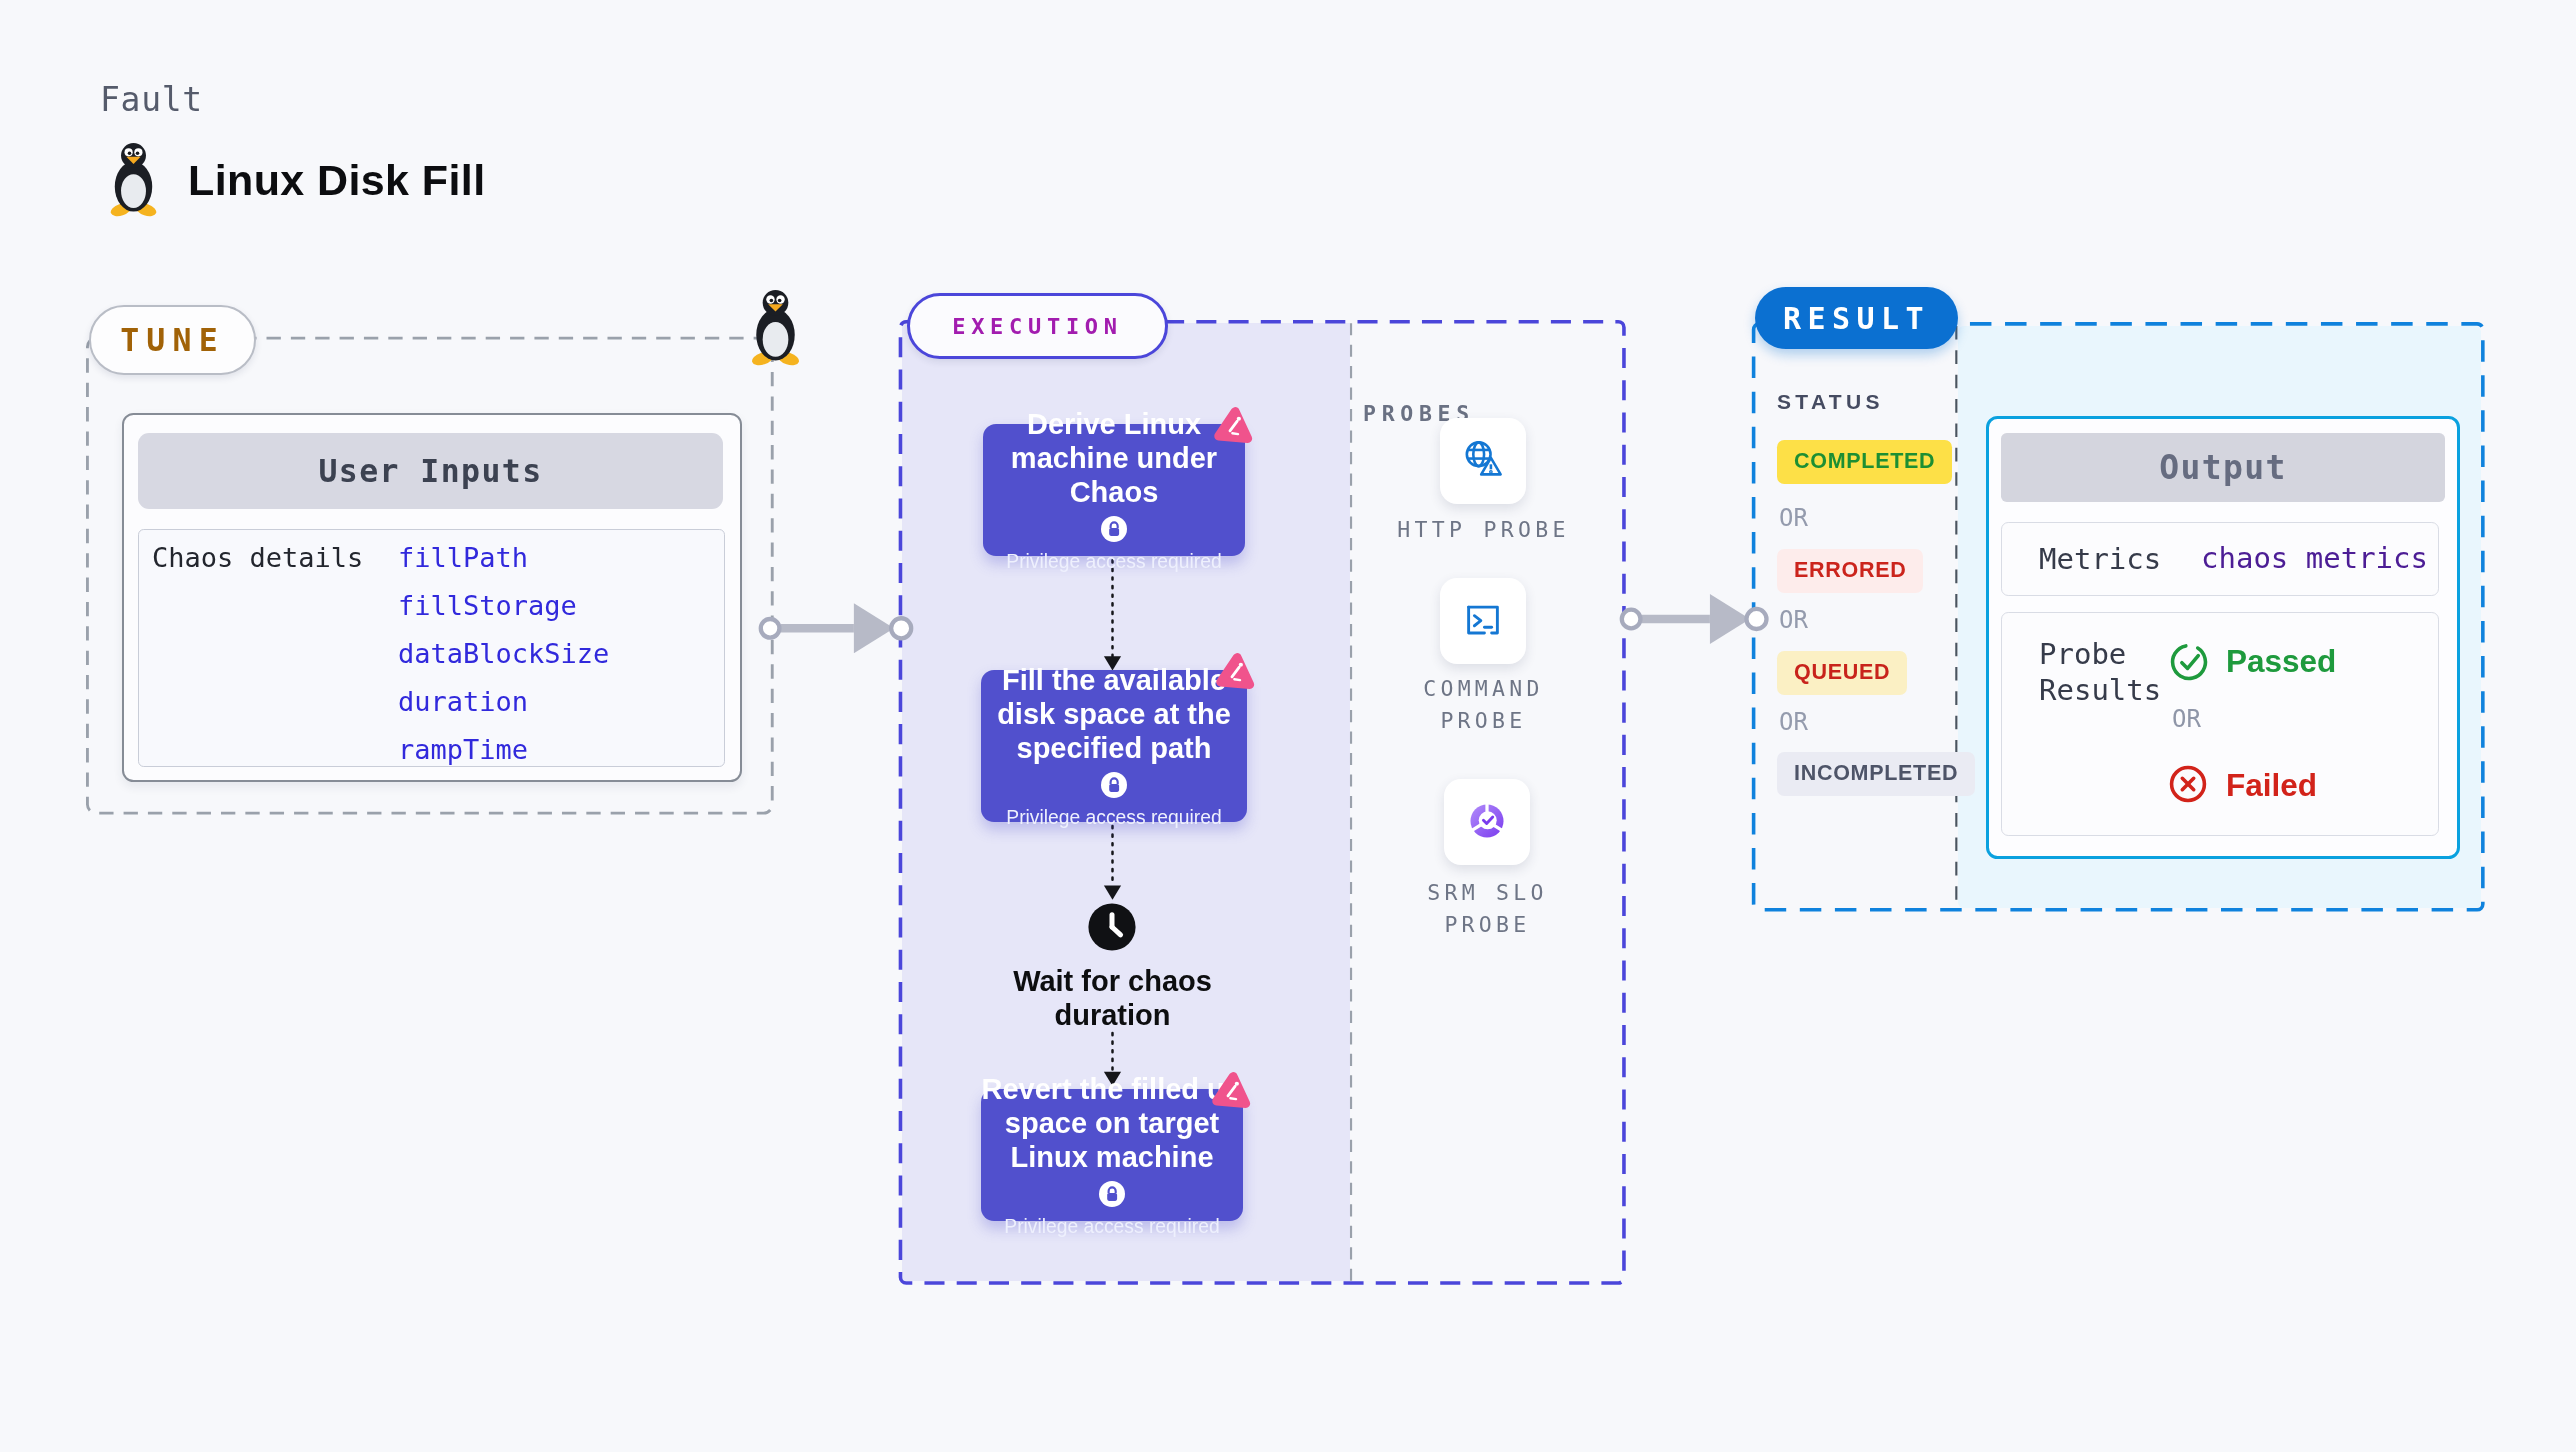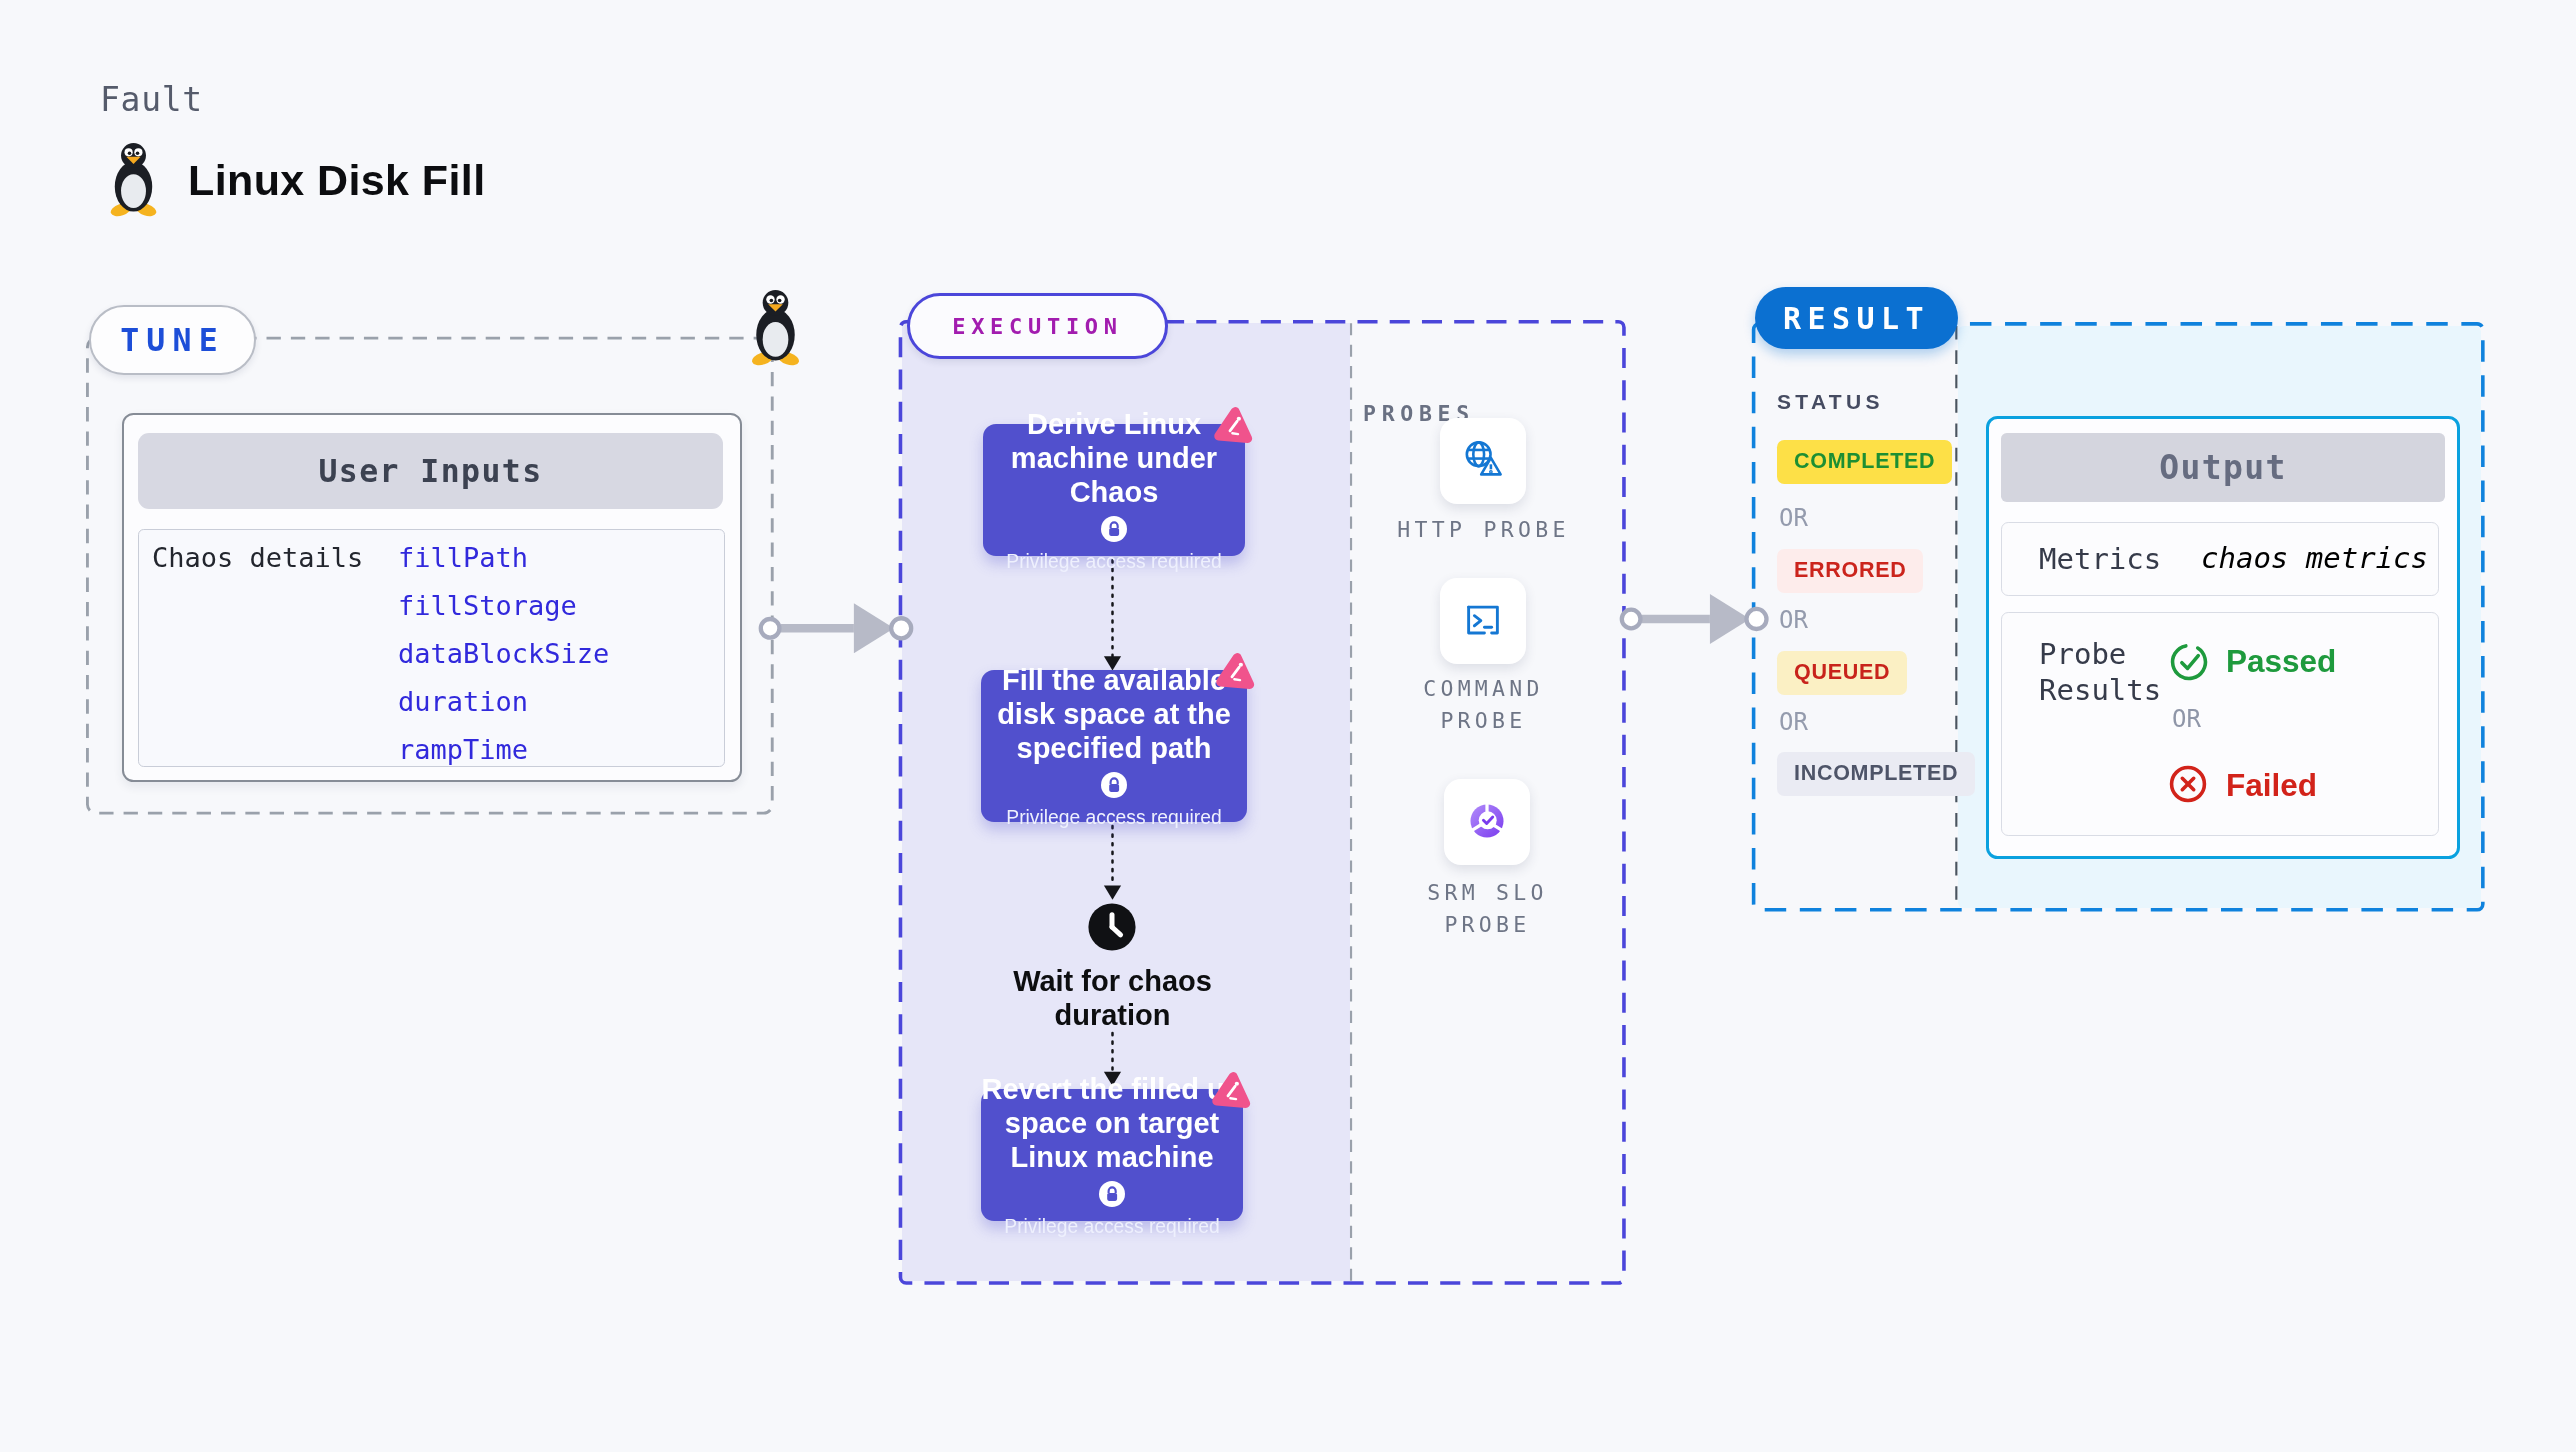--- a/index.html
+++ b/index.html
@@ -10,21 +10,21 @@
 
   
   .kicker{left:100px;top:57px;font-size:33px;color:#555b6b;letter-spacing:0.7px;}
   .title-row{left:105px;top:119px;display:flex;align-items:center;gap:26px;}
   .title{font-size:43px;font-weight:bold;color:#0c0d10;letter-spacing:0.4px;}
 
   
   .pill{display:flex;align-items:center;justify-content:center;border-radius:43px;
         font-weight:bold;box-shadow:0 2.9px 7.2px rgba(30,40,80,.10);}
   .pill-tune{left:89px;top:282px;width:163px;height:66px;background:#fdfdfe;border:2.9px solid #b9bdc6;
-             font-size:31.5px;color:#1d4ed8;letter-spacing:7.2px;}
+             font-size:31.5px;color:#a16207;letter-spacing:7.2px;}
   .pill-exec{left:907px;top:270px;width:255px;height:60px;background:#fbfbfe;border:3.6px solid #4b46da;
              font-size:22px;color:#a21caf;letter-spacing:5.7px;}
   .pill-result{left:1755px;top:264px;width:203px;height:62px;background:#0b70d1;border:none;
              font-size:30px;color:#ffffff;letter-spacing:6.4px;box-shadow:0 5.7px 11.5px rgba(11,112,209,.30);}
 
   
   .ui-card{left:122px;top:390px;width:616px;height:365px;background:#fcfcfe;border:2.1px solid #868c96;
            border-radius:11.5px;box-shadow:0 4.3px 10px rgba(40,50,80,.08);}
   .ui-head{left:138px;top:410px;width:585px;height:76px;background:#d7d8e2;border-radius:11px;
            display:flex;align-items:center;justify-content:center;font-size:31.5px;font-weight:bold;
@@ -55,21 +55,21 @@
   .status-title{left:1777px;top:367px;font-size:21px;font-weight:bold;color:#454b61;letter-spacing:4.3px;}
   .badge{left:1777px;font-size:21.5px;font-weight:bold;letter-spacing:0.7px;padding:9.3px 17px;border-radius:7.2px;}
   .or{left:1779px;font-size:24px;color:#949bad;}
 
   .out-box{left:1986px;top:393px;width:468px;height:437px;background:#fdfdff;border:3.6px solid #0aa1df;border-radius:11.5px;}
   .out-head{left:2001px;top:410px;width:444px;height:69px;background:#d4d5de;border-radius:5.7px;
             display:flex;align-items:center;justify-content:center;font-size:33px;font-weight:bold;
             color:#666c80;letter-spacing:1.4px;}
   .out-row{background:#fcfcfe;border:1.4px solid #d9dce5;border-radius:7.2px;}
   .out-label{font-size:29px;color:#363b4a;line-height:36px;}
-  .metrics-value{font-size:29px;color:#000000;font-style:italic;}
+  .metrics-value{font-size:29px;color:#4c1d95;}
   .passed{font-size:31.5px;font-weight:bold;color:#1e9a3d;}
   .failed{font-size:31.5px;font-weight:bold;color:#d2231a;}
   .or-small{font-size:24px;color:#8f96a8;}
 </style>
 </head>
 <body>
 
 <div class="canvas">
 
   <div class="abs" style="left:902px;top:300px;width:448px;height:958px;background:#e6e6f8;"></div>

